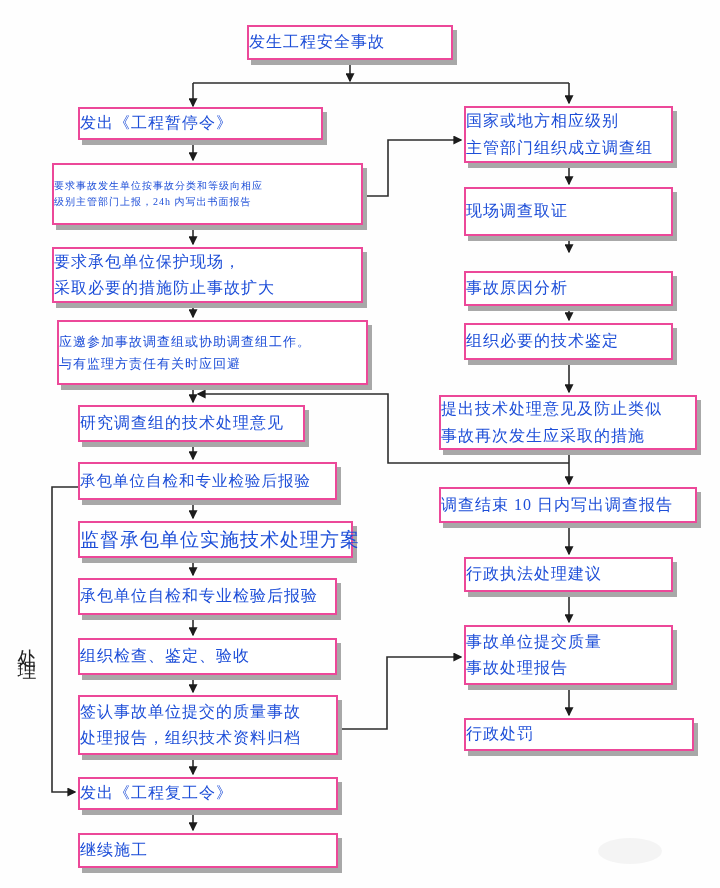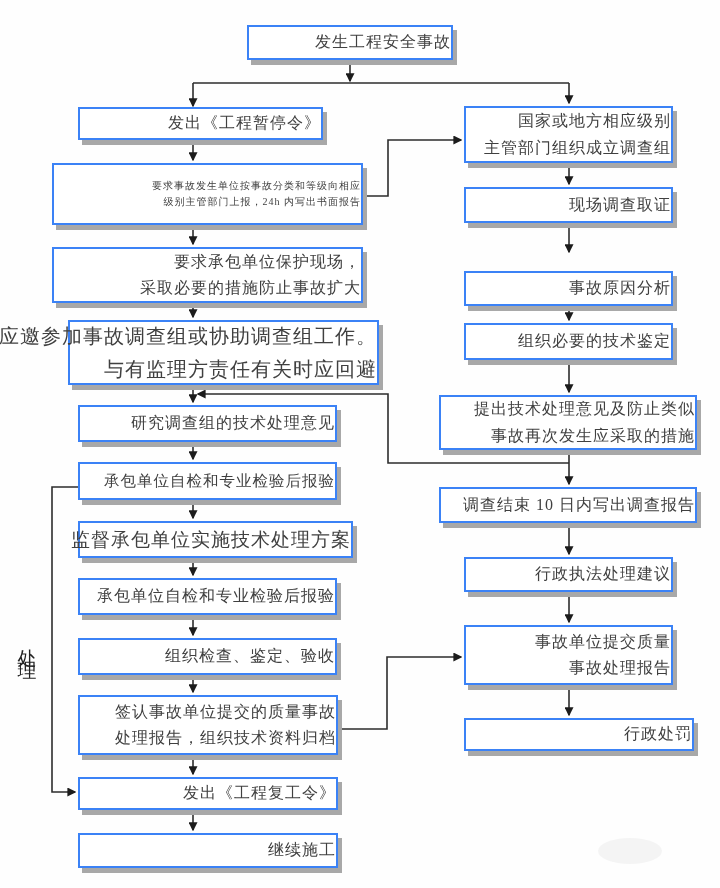--- a/index.html
+++ b/index.html
@@ -3,23 +3,23 @@
 <meta charset="utf-8">
 <style>
   html,body { margin:0; padding:0; background:#ffffff; }
   .stage {
     position:relative; width:720px; height:888px; background:#fefefe;
     font-family:"Liberation Serif","DejaVu Serif",serif; overflow:hidden;
   }
   .wires { position:absolute; left:0; top:0; width:720px; height:888px; }
   .node {
     position:absolute; box-sizing:border-box; background:#ffffff;
-    border:2px solid #3b82f6; box-shadow:4px 5px 0 0 #a8a8a8;
-    display:flex; flex-direction:column; align-items:flex-end; justify-content:center;
-    text-align:center; font-size:16px; color:#404040; line-height:1.65;
+    border:2px solid #ec4899; box-shadow:4px 5px 0 0 #a8a8a8;
+    display:flex; flex-direction:column; align-items:flex-start; justify-content:center;
+    text-align:center; font-size:16px; color:#1d4ed8; line-height:1.65;
     letter-spacing:1px; z-index:2;
   }
   .node span { display:block; white-space:nowrap; }
   .side-label {
     position:absolute; left:14px; top:633px; writing-mode:vertical-rl;
     text-orientation:upright; letter-spacing:13px; font-size:19px; color:#222;
     z-index:2;
   }
   .watermark {
     position:absolute; left:598px; top:838px; width:64px; height:26px;
@@ -83,26 +83,26 @@
   <div class="node" style="left:52px;top:163px;width:311px;height:62px;font-size:10px">
     <span>要求事故发生单位按事故分类和等级向相应</span>
     <span>级别主管部门上报，24h 内写出书面报告</span>
   </div>
 
   <div class="node" style="left:52px;top:247px;width:311px;height:56px">
     <span>要求承包单位保护现场，</span>
     <span>采取必要的措施防止事故扩大</span>
   </div>
 
-  <div class="node" style="left:68px;top:320px;width:311px;height:65px;font-size:20px">
+  <div class="node" style="left:57px;top:320px;width:311px;height:65px;font-size:13px">
     <span>应邀参加事故调查组或协助调查组工作。</span>
     <span>与有监理方责任有关时应回避</span>
   </div>
 
-  <div class="node" style="left:78px;top:405px;width:259px;height:37px">
+  <div class="node" style="left:78px;top:405px;width:227px;height:37px">
     <span>研究调查组的技术处理意见</span>
   </div>
 
   <div class="node" style="left:78px;top:462px;width:259px;height:38px;font-size:15.5px">
     <span>承包单位自检和专业检验后报验</span>
   </div>
 
   <div class="node" style="left:78px;top:521px;width:275px;height:37px;font-size:19px">
     <span>监督承包单位实施技术处理方案</span>
   </div>
@@ -126,21 +126,21 @@
 
   <div class="node" style="left:78px;top:833px;width:260px;height:35px">
     <span>继续施工</span>
   </div>
 
   <div class="node" style="left:464px;top:106px;width:209px;height:57px">
     <span>国家或地方相应级别</span>
     <span>主管部门组织成立调查组</span>
   </div>
 
-  <div class="node" style="left:464px;top:187px;width:209px;height:36px">
+  <div class="node" style="left:464px;top:187px;width:209px;height:49px">
     <span>现场调查取证</span>
   </div>
 
   <div class="node" style="left:464px;top:271px;width:209px;height:35px">
     <span>事故原因分析</span>
   </div>
 
   <div class="node" style="left:464px;top:323px;width:209px;height:37px">
     <span>组织必要的技术鉴定</span>
   </div>

